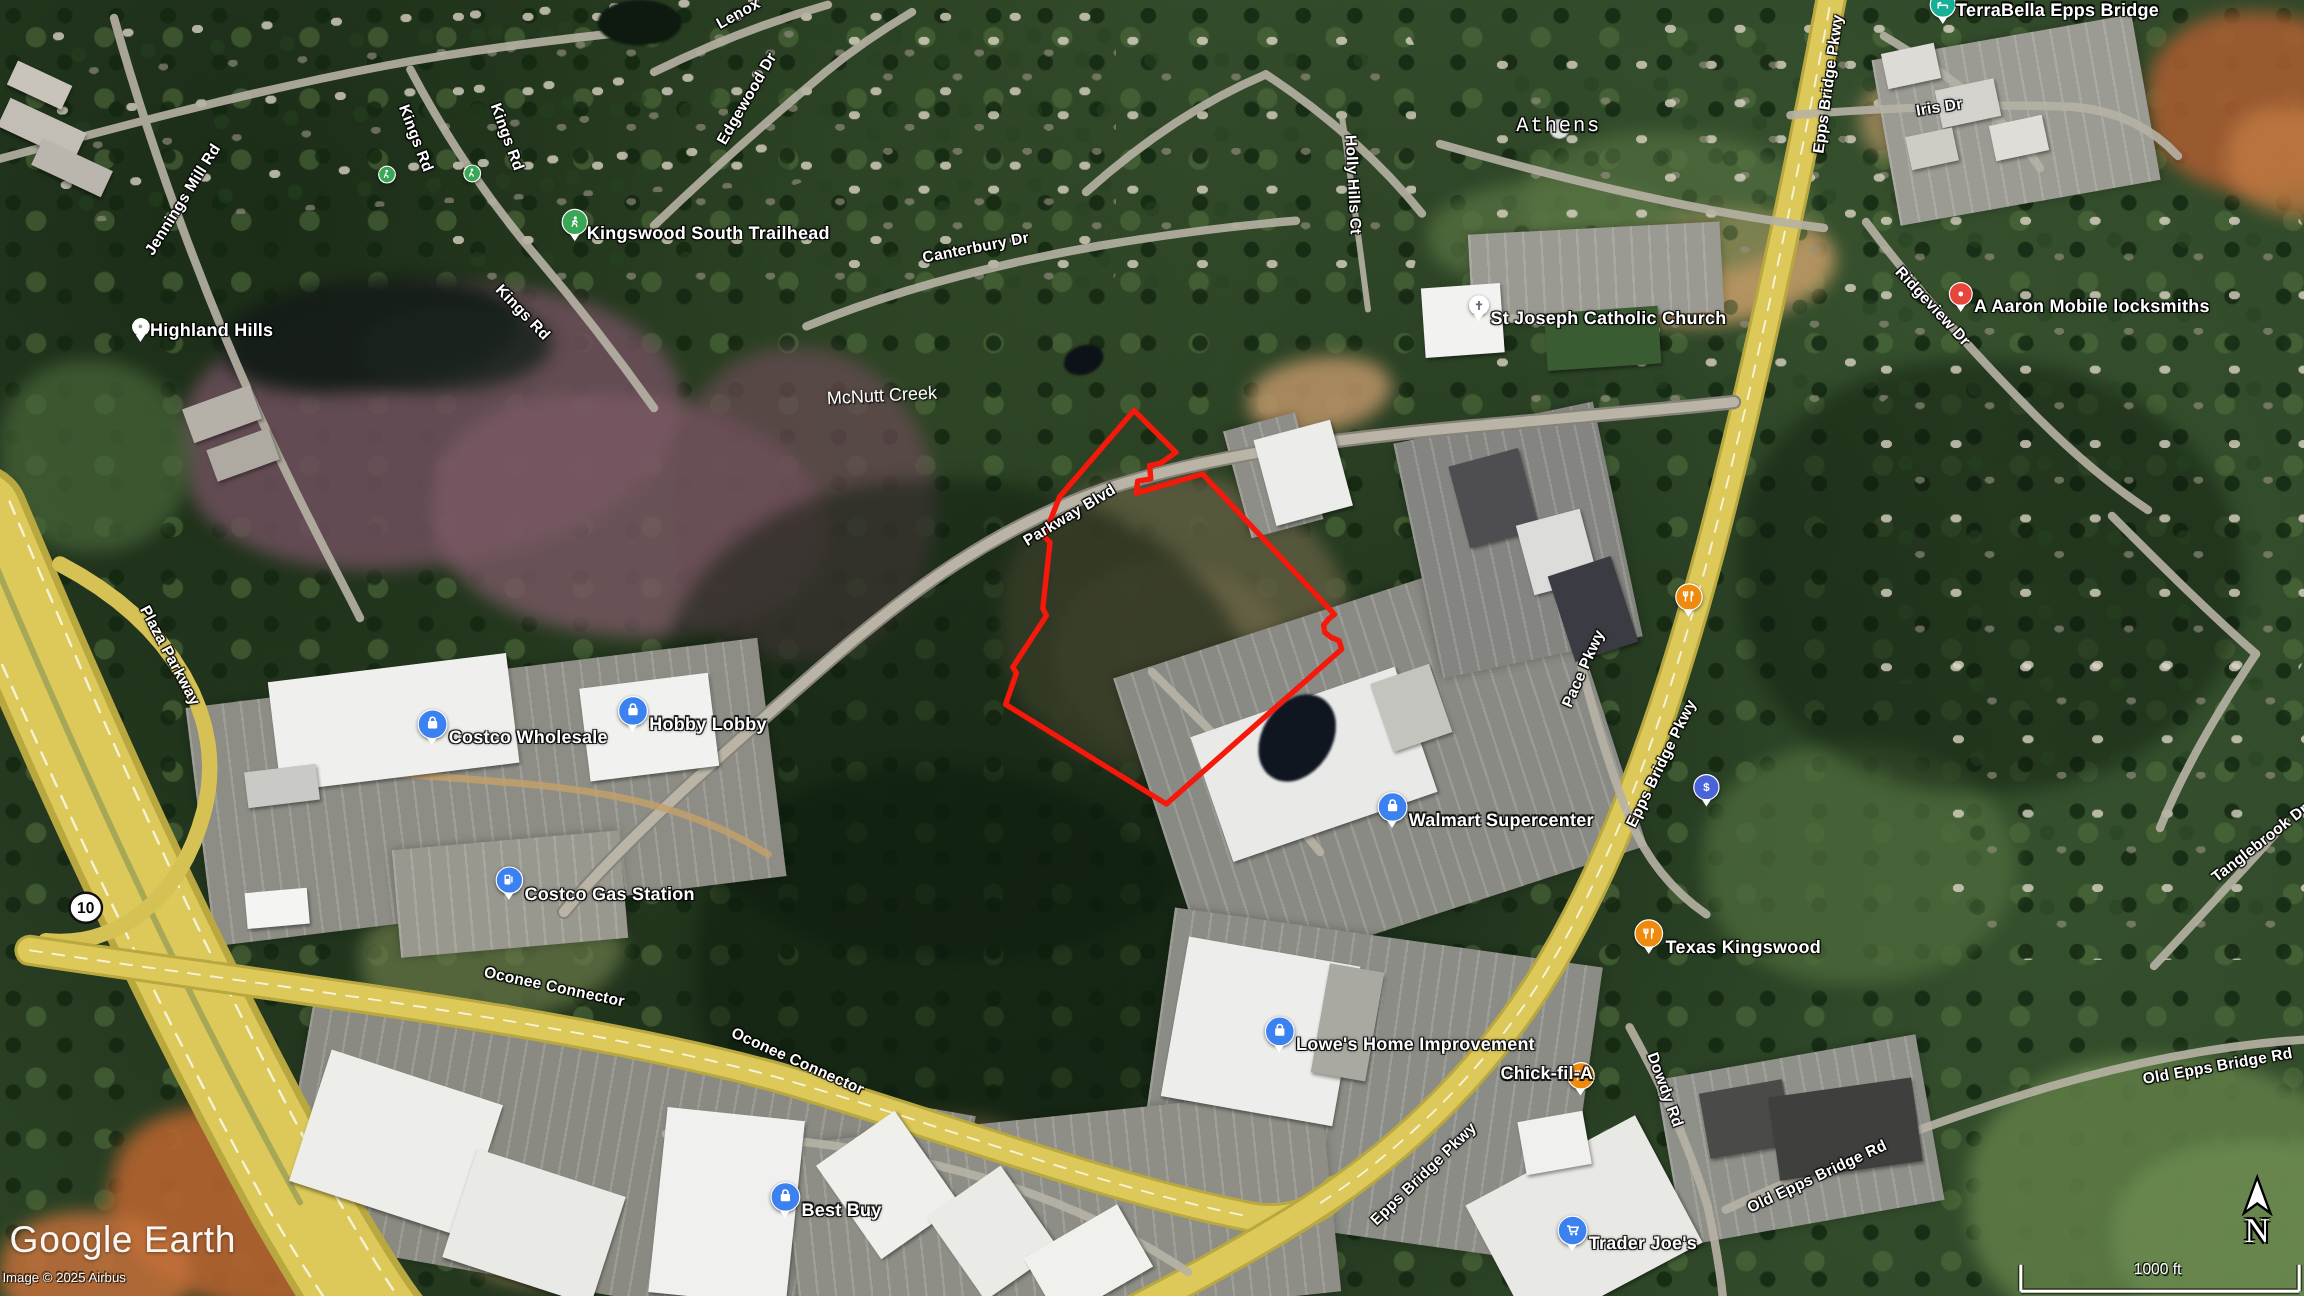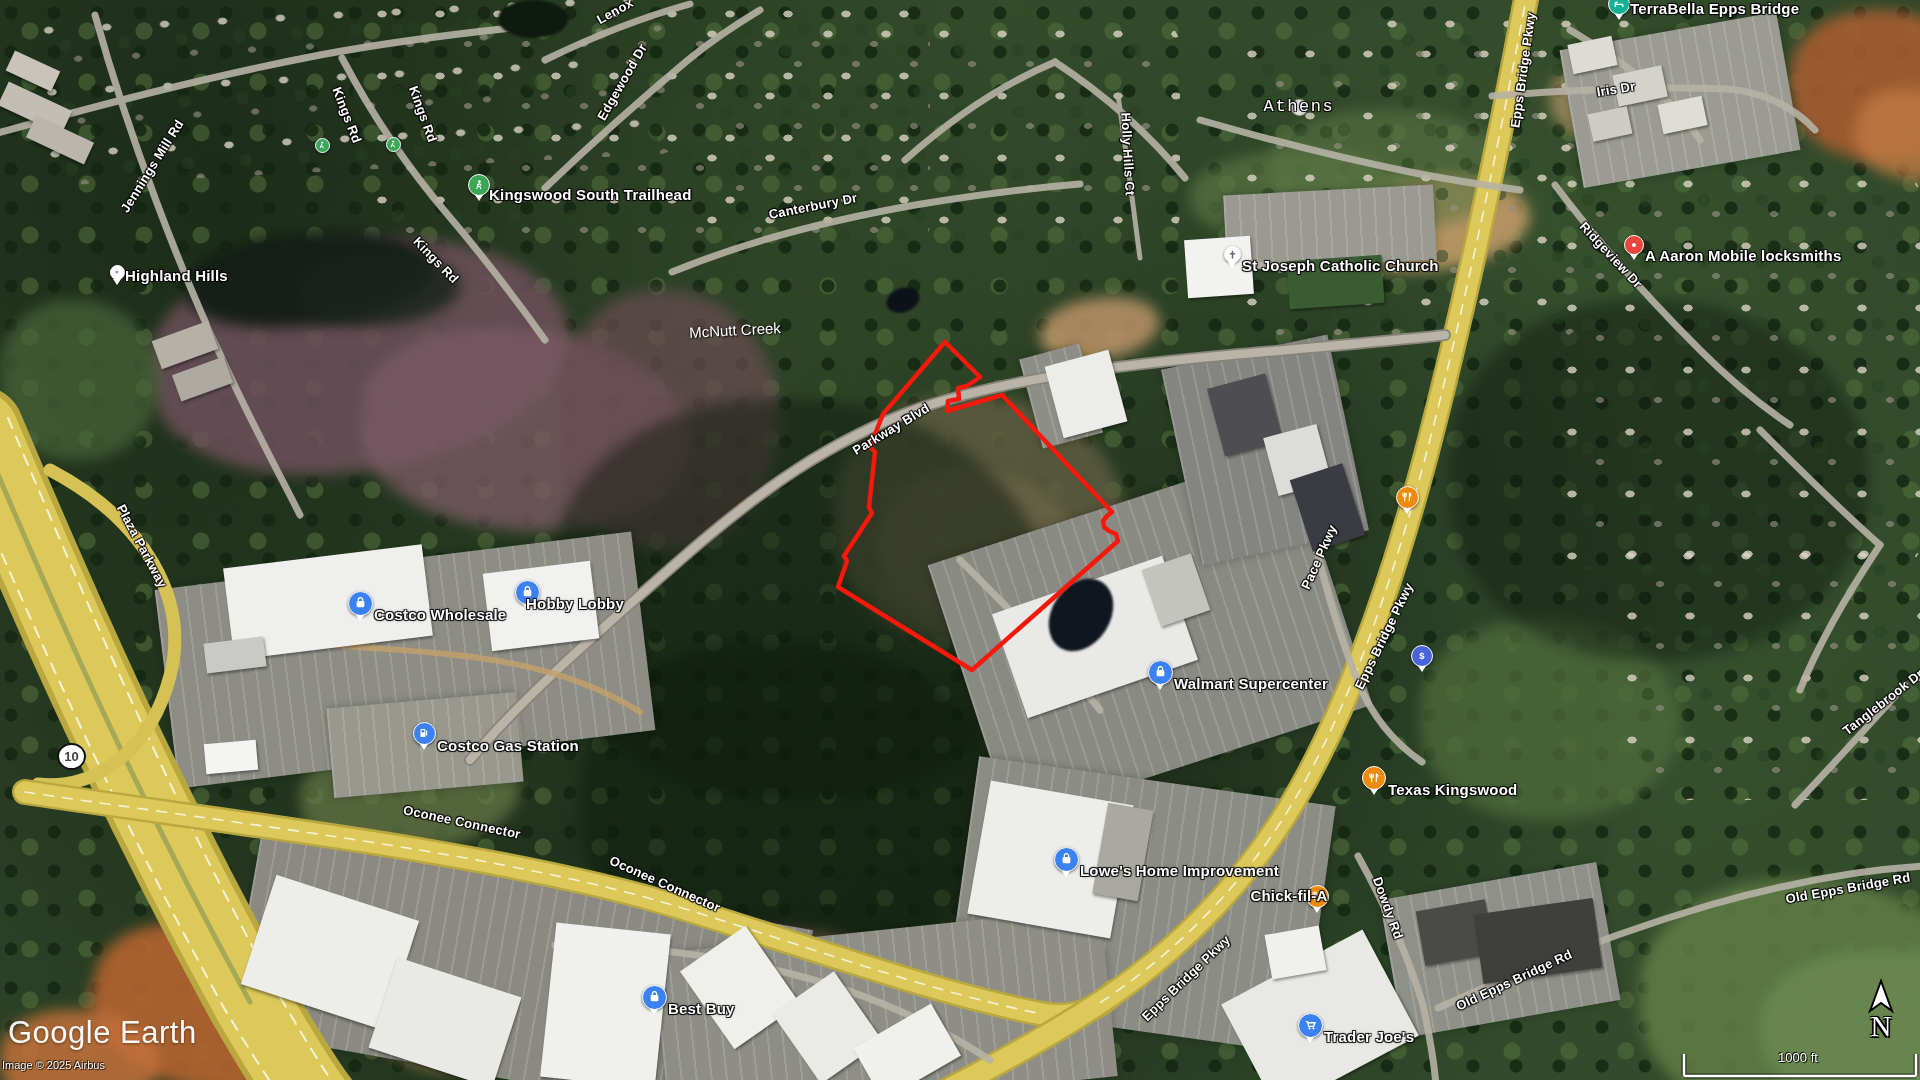--- a/index.html
+++ b/index.html
@@ -51,21 +51,21 @@
     text-shadow:-1px -1px 0 rgba(0,0,0,.7),1px 1px 0 rgba(0,0,0,.7),0 0 2px #000;}
   #scalebar{position:absolute;left:1676px;top:1048px;width:244px;height:32px;}
   #scale-label{position:absolute;left:0;right:0;top:2px;text-align:center;color:#fff;font-size:13px;
     text-shadow:-1px -1px 0 rgba(0,0,0,.8),1px 1px 0 rgba(0,0,0,.8),0 0 2px #000;}
   #compass{position:absolute;left:1856px;top:978px;width:50px;height:70px;text-align:center;}
   #north-label{position:absolute;left:0;right:0;top:32px;color:#fff;font-size:29px;
     font-family:"Liberation Serif",serif;font-weight:400;
     text-shadow:-1.5px -1.5px 0 #000,1.5px -1.5px 0 #000,-1.5px 1.5px 0 #000,1.5px 1.5px 0 #000,0 0 3px #000;}
   #route-shield{position:absolute;left:57px;top:743px;width:29px;height:27px;background:#fff;
     border:2.5px solid #111;border-radius:50%;box-sizing:border-box;display:flex;align-items:center;
-    justify-content:center;color:#404040;font-size:13px;font-weight:700;}
+    justify-content:center;color:#000000;font-size:13px;font-weight:700;}
 </style>
 </head>
 <body>
 
 <div id="stage">
 
   <div id="sat-base"></div>
 
   <div id="terrain">
       <div class="blob" style="left: 150px; top: 240px; width: 420px; height: 230px; transform: rotate(-8deg); background: rgb(110, 80, 92); opacity: 0.85;"></div>
@@ -295,21 +295,21 @@
       <span class="mlabel" style="left: 374px; top: 606px;">Costco Wholesale</span>
       <div class="pin" style="left: 514.5px; top: 579.5px; width: 25px; height: 25px; background: rgb(59, 130, 240);">
         <span style="display: flex; align-items: center; justify-content: center;">
           <svg width="15" height="15" viewBox="-7 -7 14 14">
             <rect x="-3.6" y="-2.4" width="7.2" height="5.8" rx="1" fill="#fff"></rect>
             <path d="M-2,-2.4 v-1 a2,2 0 0 1 4,0 v1" stroke="#fff" fill="none" stroke-width="1.2"></path>
           </svg>
         </span>
         <span class="tail"></span>
       </div>
-      <span class="mlabel" style="left: 526px; top: 595px;">Hobby Lobby</span>
+      <span class="mlabel" style="left: 541px; top: 595px;">Hobby Lobby</span>
       <div class="pin" style="left: 412.5px; top: 721.5px; width: 23px; height: 23px; background: rgb(59, 130, 240);">
         <span style="display: flex; align-items: center; justify-content: center;">
           <svg width="14" height="14" viewBox="-7 -7 14 14">
             <rect x="-3.6" y="-4" width="5" height="8" rx="0.8" fill="#fff"></rect>
             <rect x="-2.5" y="-2.8" width="2.8" height="2.2" fill="#3b82f0"></rect>
             <path d="M2.6,-2.6 v5" stroke="#fff" stroke-width="1.2" fill="none"></path>
           </svg>
         </span>
         <span class="tail"></span>
       </div>

